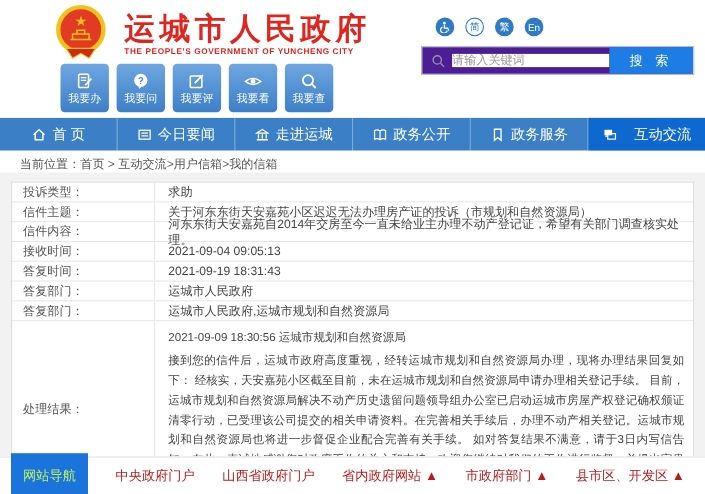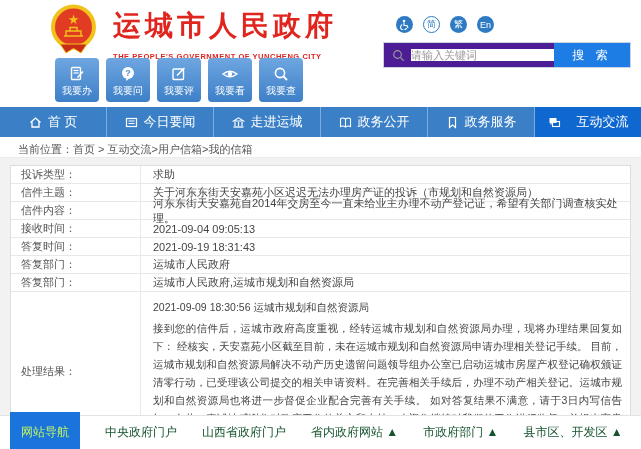--- a/index.html
+++ b/index.html
@@ -5,21 +5,21 @@
   * { margin:0; padding:0; box-sizing:border-box; }
   html,body { background:#fff; }
   body { font-family:"Liberation Sans","DejaVu Sans",sans-serif; }
   .page { width:641px; height:449px; display:flex; flex-direction:column; overflow:hidden; background:#fff; position:relative; }
 
   
   .header { height:107px; background:#fff; position:relative; flex:none; }
   .logo-wrap { position:absolute; left:45px; top:3px; width:57px; height:52px; }
   .brand { position:absolute; left:113px; top:10px; }
   .brand-title { font-size:28px; font-weight:bold; color:#e0251f; letter-spacing:4px; line-height:32px; white-space:nowrap; }
-  .brand-sub { font-size:7.5px; font-weight:bold; color:#e0251f; letter-spacing:0.55px; margin-top:10px; white-space:nowrap; }
+  .brand-sub { font-size:7.5px; font-weight:bold; color:#e0251f; letter-spacing:0.55px; margin-top:0; white-space:nowrap; }
 
   .header-right { position:absolute; left:383px; top:16px; width:248px; }
   .lang-row { display:flex; align-items:center; gap:10px; margin-left:13px; margin-bottom:9px; }
   .lang-btn { width:17px; height:17px; border-radius:50%; background:#2e7bc4; color:#fff; font-size:9px; display:flex; align-items:center; justify-content:center; cursor:pointer; }
   .lang-btn.outline { background:#fff; border:1px solid #2e7bc4; color:#2e7bc4; }
   .search-row { display:flex; height:26px; border:1px solid #c9d6e2; background:#4c1d95; }
   .search-input-wrap { flex:1; display:flex; align-items:center; padding-left:8px; gap:6px; }
   .search-input { border:none; outline:none; flex:1; font-size:11px; color:#333; font-family:"Liberation Sans","DejaVu Sans",sans-serif; }
   .search-input::placeholder { color:#999; }
   .search-btn { width:76px; background:#1d7de4; color:#fff; font-size:12px; letter-spacing:4px; border:none; display:flex; align-items:center; justify-content:center; cursor:pointer; font-family:"Liberation Sans","DejaVu Sans",sans-serif; }
@@ -48,21 +48,21 @@
   .tlabel { width:130px; flex:none; border-right:1px solid #e8e8e8; font-size:11px; color:#555; padding-left:10px; display:flex; align-items:center; }
   .tvalue { flex:1; font-size:11px; color:#444; padding-left:12px; padding-right:8px; display:flex; align-items:center; }
   .trow.simple { height:18px; }
   .trow.result .tlabel { align-items:center; }
   .trow.result .tvalue { display:block; padding-top:6px; padding-bottom:6px; }
   .result-header { font-size:10.5px; color:#444; line-height:18px; margin-bottom:3px; }
   .result-body { font-size:10.5px; color:#444; line-height:18px; text-align:justify; }
 
   
   .footer { height:34px; background:#fff; border-top:1px solid #e3e3e3; display:flex; align-items:center; padding-left:10px; gap:25px; flex:none; }
-  .footer-item { font-size:12px; color:#14532d; cursor:pointer; white-space:nowrap; }
+  .footer-item { font-size:12px; color:#b91c1c; cursor:pointer; white-space:nowrap; }
   .footer-item.active { background:#1a74db; color:#bef264; padding:12px 11px; }
 </style>
 </head>
 <body>
 
 <div class="page">
 
   <div class="header">
     <div class="logo-wrap">
       <svg width="57" height="52" viewBox="0 0 57 52">

